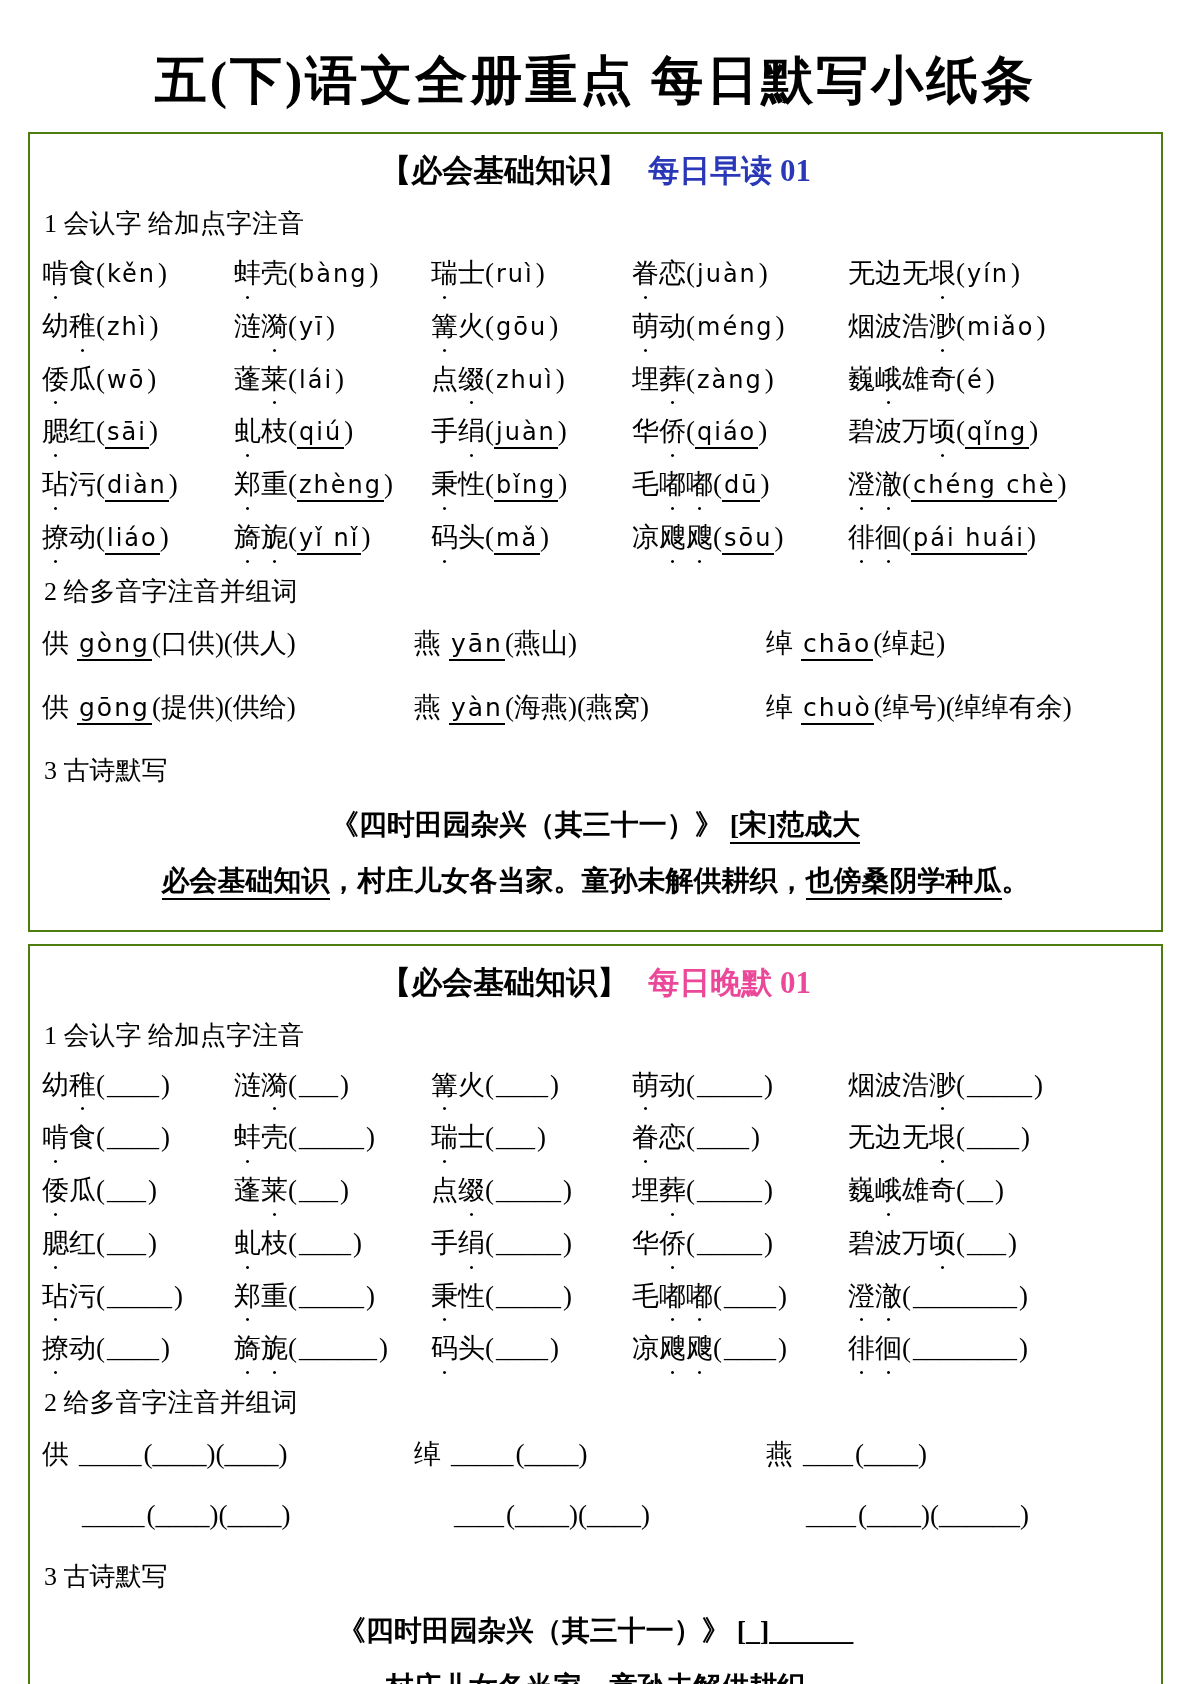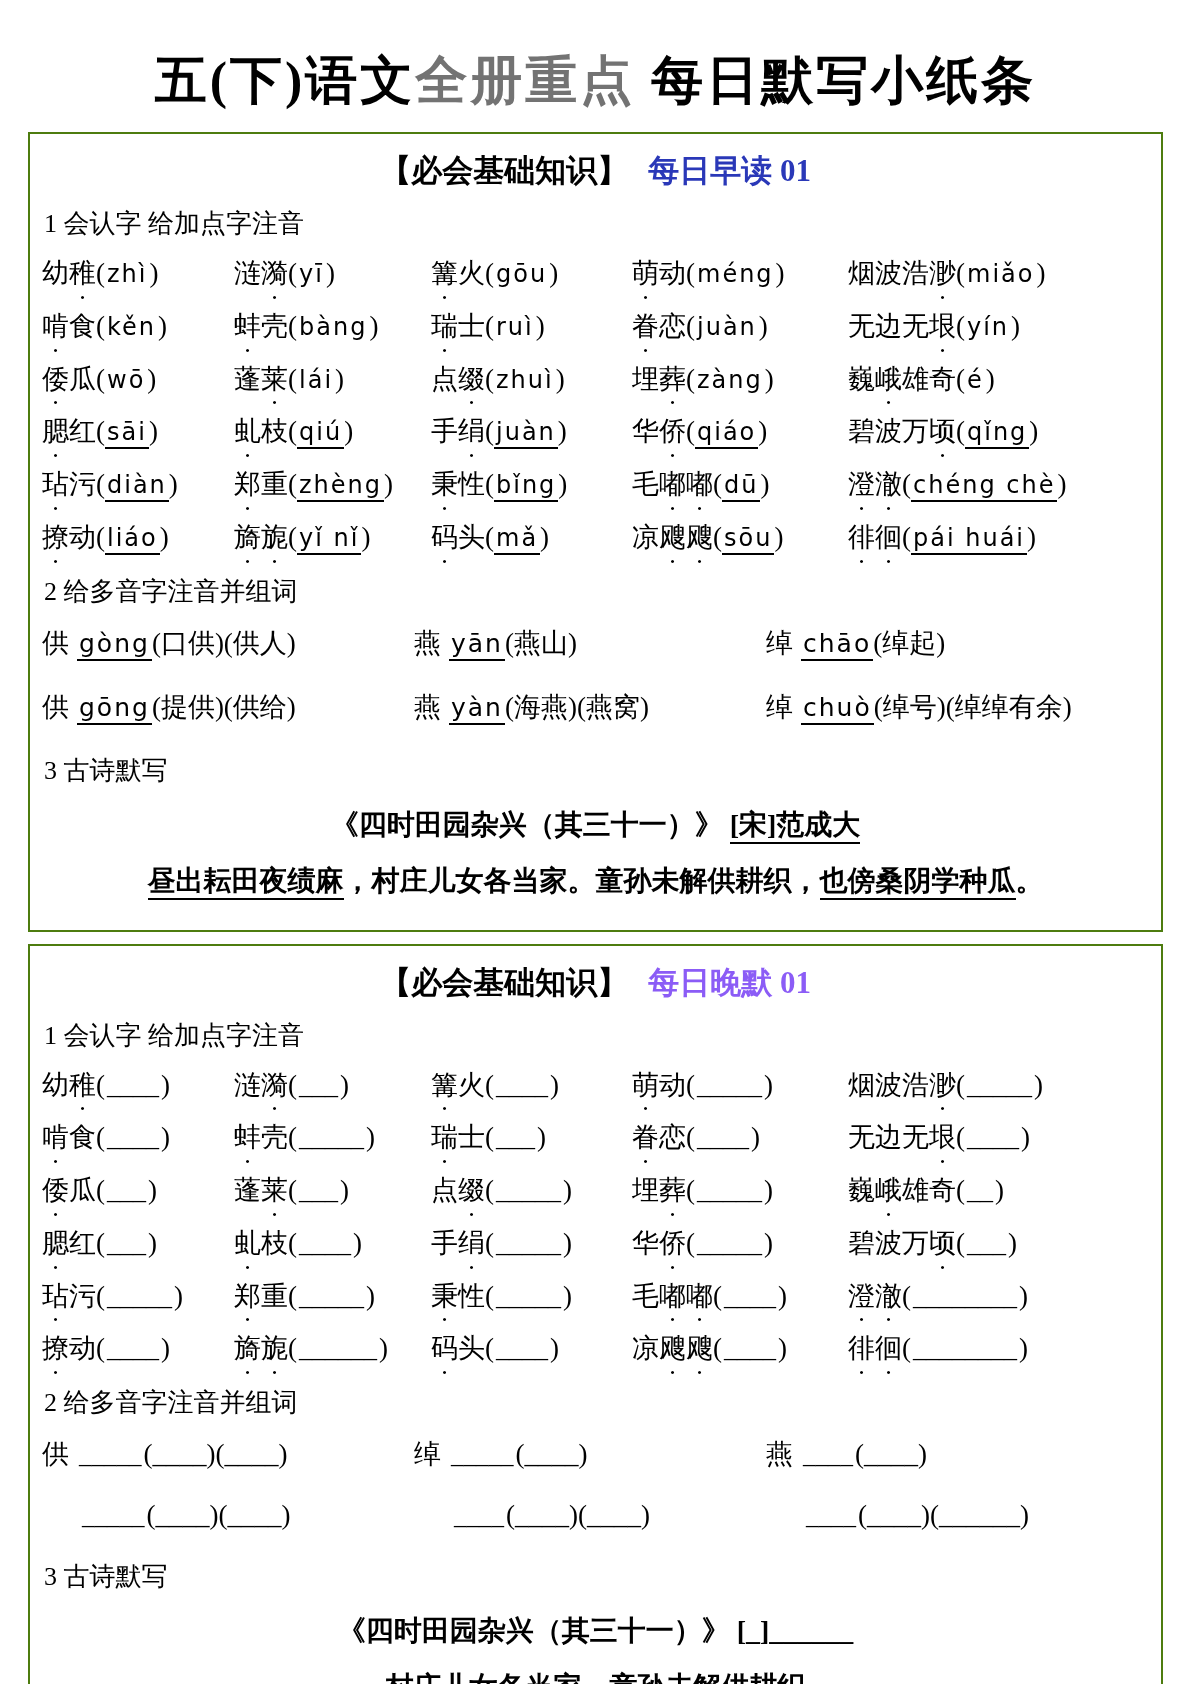--- a/index.html
+++ b/index.html
@@ -40,41 +40,41 @@
   .poly-cell .rest { font-size:27px; }
 
   .poem-line { text-align:center; font-size:28px; margin:18px 0 12px; white-space:nowrap;font-weight:bold; }
   .useg { border-bottom:2px solid #000; padding-bottom:2px; }
 </style>
 </head>
 <body>
 
 <div class="page">
 
-  <h1 class="title"><span>五(下)语文</span><span style="color: #737373;">全册重点</span><span> 每日默写小纸条</span></h1>
+  <h1 class="title"><span>五(下)语文</span><span style="color: #000000;">全册重点</span><span> 每日默写小纸条</span></h1>
 
   <section class="box">
     <div class="sec-header">
       <span class="hdr-black">【必会基础知识】</span><span class="hdr-accent" style="color: rgb(42, 56, 184);">每日早读 01</span>
     </div>
     <div class="part-label">1 会认字 给加点字注音</div>
     <div class="word-grid">
         <div class="word-row">
+          <span class="word-entry"><span class="wt"><span class="chr dotted">啃</span><span class="chr">食</span></span>(<span class="py">kěn</span>)</span>
+          <span class="word-entry"><span class="wt"><span class="chr dotted">蚌</span><span class="chr">壳</span></span>(<span class="py">bàng</span>)</span>
+          <span class="word-entry"><span class="wt"><span class="chr dotted">瑞</span><span class="chr">士</span></span>(<span class="py">ruì</span>)</span>
+          <span class="word-entry"><span class="wt"><span class="chr dotted">眷</span><span class="chr">恋</span></span>(<span class="py">juàn</span>)</span>
+          <span class="word-entry"><span class="wt"><span class="chr">无</span><span class="chr">边</span><span class="chr">无</span><span class="chr dotted">垠</span></span>(<span class="py">yín</span>)</span>
+        </div>
+        <div class="word-row">
           <span class="word-entry"><span class="wt"><span class="chr">幼</span><span class="chr dotted">稚</span></span>(<span class="py">zhì</span>)</span>
           <span class="word-entry"><span class="wt"><span class="chr">涟</span><span class="chr dotted">漪</span></span>(<span class="py">yī</span>)</span>
           <span class="word-entry"><span class="wt"><span class="chr dotted">篝</span><span class="chr">火</span></span>(<span class="py">gōu</span>)</span>
           <span class="word-entry"><span class="wt"><span class="chr dotted">萌</span><span class="chr">动</span></span>(<span class="py">méng</span>)</span>
           <span class="word-entry"><span class="wt"><span class="chr">烟</span><span class="chr">波</span><span class="chr">浩</span><span class="chr dotted">渺</span></span>(<span class="py">miǎo</span>)</span>
-        </div>
-        <div class="word-row">
-          <span class="word-entry"><span class="wt"><span class="chr dotted">啃</span><span class="chr">食</span></span>(<span class="py">kěn</span>)</span>
-          <span class="word-entry"><span class="wt"><span class="chr dotted">蚌</span><span class="chr">壳</span></span>(<span class="py">bàng</span>)</span>
-          <span class="word-entry"><span class="wt"><span class="chr dotted">瑞</span><span class="chr">士</span></span>(<span class="py">ruì</span>)</span>
-          <span class="word-entry"><span class="wt"><span class="chr dotted">眷</span><span class="chr">恋</span></span>(<span class="py">juàn</span>)</span>
-          <span class="word-entry"><span class="wt"><span class="chr">无</span><span class="chr">边</span><span class="chr">无</span><span class="chr dotted">垠</span></span>(<span class="py">yín</span>)</span>
         </div>
         <div class="word-row">
           <span class="word-entry"><span class="wt"><span class="chr dotted">倭</span><span class="chr">瓜</span></span>(<span class="py">wō</span>)</span>
           <span class="word-entry"><span class="wt"><span class="chr">蓬</span><span class="chr dotted">莱</span></span>(<span class="py">lái</span>)</span>
           <span class="word-entry"><span class="wt"><span class="chr">点</span><span class="chr dotted">缀</span></span>(<span class="py">zhuì</span>)</span>
           <span class="word-entry"><span class="wt"><span class="chr">埋</span><span class="chr dotted">葬</span></span>(<span class="py">zàng</span>)</span>
           <span class="word-entry"><span class="wt"><span class="chr">巍</span><span class="chr dotted">峨</span><span class="chr">雄</span><span class="chr">奇</span></span>(<span class="py">é</span>)</span>
         </div>
         <div class="word-row">
           <span class="word-entry"><span class="wt"><span class="chr dotted">腮</span><span class="chr">红</span></span>(<span class="py u">sāi</span>)</span>
@@ -106,26 +106,26 @@
           <span class="poly-cell"><span class="lead">绰</span><span class="py u">chāo</span><span class="rest">(绰起)</span></span>
         </div>
         <div class="poly-row">
           <span class="poly-cell"><span class="lead">供</span><span class="py u">gōng</span><span class="rest">(提供)(供给)</span></span>
           <span class="poly-cell"><span class="lead">燕</span><span class="py u">yàn</span><span class="rest">(海燕)(燕窝)</span></span>
           <span class="poly-cell"><span class="lead">绰</span><span class="py u">chuò</span><span class="rest">(绰号)(绰绰有余)</span></span>
         </div>
       </div>
     <div class="part-label">3 古诗默写</div>
     <div class="poem-line poem-title"><span>《四时田园杂兴（其三十一）》 </span><span class="useg">[宋]范成大</span></div>
-    <div class="poem-line poem-text"><span class="useg">昼出耘田夜绩麻</span><span>，村庄儿女各当家。童孙未解供耕织，</span><span class="useg">也傍桑阴学种瓜</span><span>。</span></div>
+    <div class="poem-line poem-text"><span class="useg">必会基础知识</span><span>，村庄儿女各当家。童孙未解供耕织，</span><span class="useg">也傍桑阴学种瓜</span><span>。</span></div>
   </section>
 
   <section class="box">
     <div class="sec-header">
-      <span class="hdr-black">【必会基础知识】</span><span class="hdr-accent" style="color: #8b5cf6;">每日晚默 01</span>
+      <span class="hdr-black">【必会基础知识】</span><span class="hdr-accent" style="color: #ec4899;">每日晚默 01</span>
     </div>
     <div class="part-label">1 会认字 给加点字注音</div>
     <div class="word-grid">
         <div class="word-row">
           <span class="word-entry"><span class="wt"><span class="chr">幼</span><span class="chr dotted">稚</span></span>(<span class="py blank">____</span>)</span>
           <span class="word-entry"><span class="wt"><span class="chr">涟</span><span class="chr dotted">漪</span></span>(<span class="py blank">___</span>)</span>
           <span class="word-entry"><span class="wt"><span class="chr dotted">篝</span><span class="chr">火</span></span>(<span class="py blank">____</span>)</span>
           <span class="word-entry"><span class="wt"><span class="chr dotted">萌</span><span class="chr">动</span></span>(<span class="py blank">_____</span>)</span>
           <span class="word-entry"><span class="wt"><span class="chr">烟</span><span class="chr">波</span><span class="chr">浩</span><span class="chr dotted">渺</span></span>(<span class="py blank">_____</span>)</span>
         </div>

